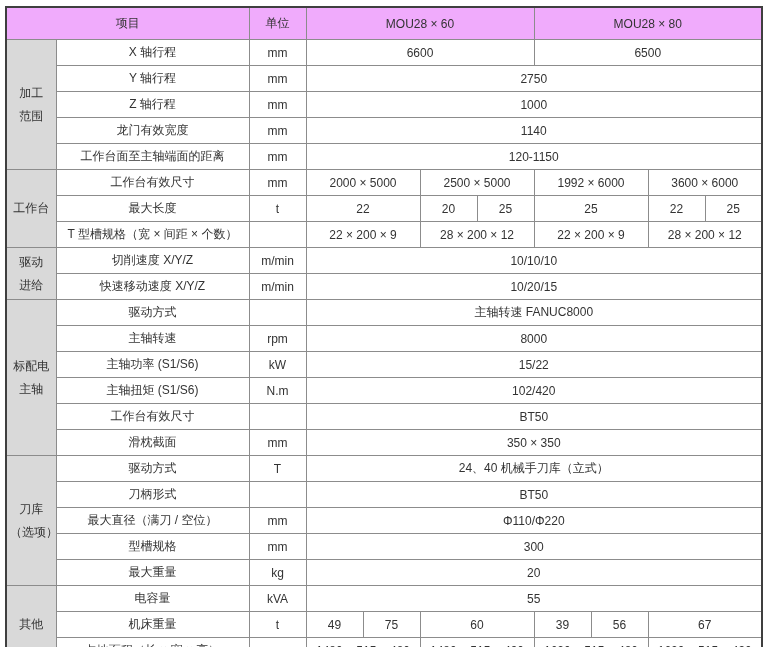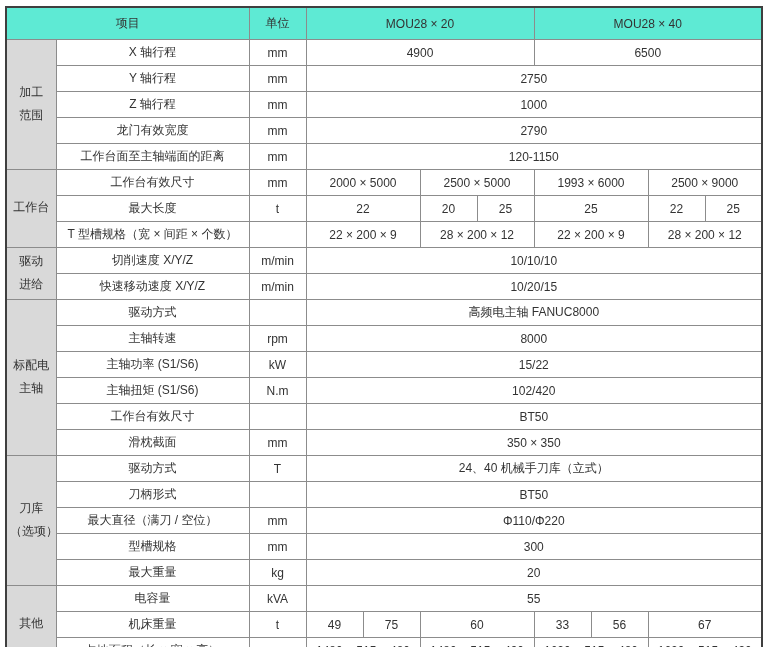--- a/index.html
+++ b/index.html
@@ -22,30 +22,30 @@
     font-size: 12px;
     font-weight: normal;
     color: #333333;
     text-align: center;
     vertical-align: middle;
     padding: 0 3px;
     white-space: nowrap;
     overflow: hidden;
   }
   .spec thead th {
-    background: #5eead4;
+    background: #f0abfc;
     height: 31px;
   }
   .spec td { height: 25px; }
   .group {
     background: #d9d9d9;
     line-height: 1.9;
     padding: 0 2px;
   }
-  .group span { display: block; font-family: Liberation Mono, monospace; }
+  .group span { display: block; }
   .item {
     text-align: left;
     padding-left: 9px;
   }
 </style>
 </head>
 <body>
 
 <table class="spec">
   <colgroup>
@@ -58,67 +58,67 @@
       <col style="width:57px">
     <col style="width:57px">
       <col style="width:57px">
       <col style="width:57px">
       <col style="width:57px">
   </colgroup>
   <thead>
     <tr>
       <th colspan="2">项目</th>
       <th>单位</th>
-      <th colspan="4">MOU28 × 20</th>
-      <th colspan="4">MOU28 × 40</th>
+      <th colspan="4">MOU28 × 60</th>
+      <th colspan="4">MOU28 × 80</th>
     </tr>
   </thead>
   <tbody>
 
     <tr>
       <td class="group" rowspan="5">
           <span>加工</span>
           <span>范围</span>
         </td>
       <td class="item">X 轴行程</td>
       <td>mm</td>
-      <td colspan="4">4900</td>
+      <td colspan="4">6600</td>
       <td colspan="4">6500</td>
     </tr>
     <tr>
       <td class="item">Y 轴行程</td>
       <td>mm</td>
       <td colspan="8">2750</td>
     </tr>
     <tr>
       <td class="item">Z 轴行程</td>
       <td>mm</td>
       <td colspan="8">1000</td>
     </tr>
     <tr>
       <td class="item">龙门有效宽度</td>
       <td>mm</td>
-      <td colspan="8">2790</td>
+      <td colspan="8">1140</td>
     </tr>
     <tr>
       <td class="item">工作台面至主轴端面的距离</td>
       <td>mm</td>
       <td colspan="8">120-1150</td>
     </tr>
 
     <tr>
       <td class="group" rowspan="3">
           <span>工作台</span>
         </td>
       <td class="item">工作台有效尺寸</td>
       <td>mm</td>
       <td colspan="2">2000 × 5000</td>
       <td colspan="2">2500 × 5000</td>
-      <td colspan="2">1993 × 6000</td>
-      <td colspan="2">2500 × 9000</td>
+      <td colspan="2">1992 × 6000</td>
+      <td colspan="2">3600 × 6000</td>
     </tr>
     <tr>
       <td class="item">最大长度</td>
       <td>t</td>
       <td colspan="2">22</td>
       <td>20</td>
       <td>25</td>
       <td colspan="2">25</td>
       <td>22</td>
       <td>25</td>
@@ -147,21 +147,21 @@
       <td colspan="8">10/20/15</td>
     </tr>
 
     <tr>
       <td class="group" rowspan="6">
           <span>标配电</span>
           <span>主轴</span>
         </td>
       <td class="item">驱动方式</td>
       <td></td>
-      <td colspan="8">高频电主轴 FANUC8000</td>
+      <td colspan="8">主轴转速 FANUC8000</td>
     </tr>
     <tr>
       <td class="item">主轴转速</td>
       <td>rpm</td>
       <td colspan="8">8000</td>
     </tr>
     <tr>
       <td class="item">主轴功率 (S1/S6)</td>
       <td>kW</td>
       <td colspan="8">15/22</td>
@@ -219,21 +219,21 @@
       <td class="item">电容量</td>
       <td>kVA</td>
       <td colspan="8">55</td>
     </tr>
     <tr>
       <td class="item">机床重量</td>
       <td>t</td>
       <td>49</td>
       <td>75</td>
       <td colspan="2">60</td>
-      <td>33</td>
+      <td>39</td>
       <td>56</td>
       <td colspan="2">67</td>
     </tr>
     <tr>
       <td class="item">占地面积（长 × 宽 × 高）</td>
       <td>cm</td>
       <td colspan="2">1480 × 515 × 480</td>
       <td colspan="2">1480 × 515 × 490</td>
       <td colspan="2">1620 × 515 × 480</td>
       <td colspan="2">1620 × 515 × 490</td>

